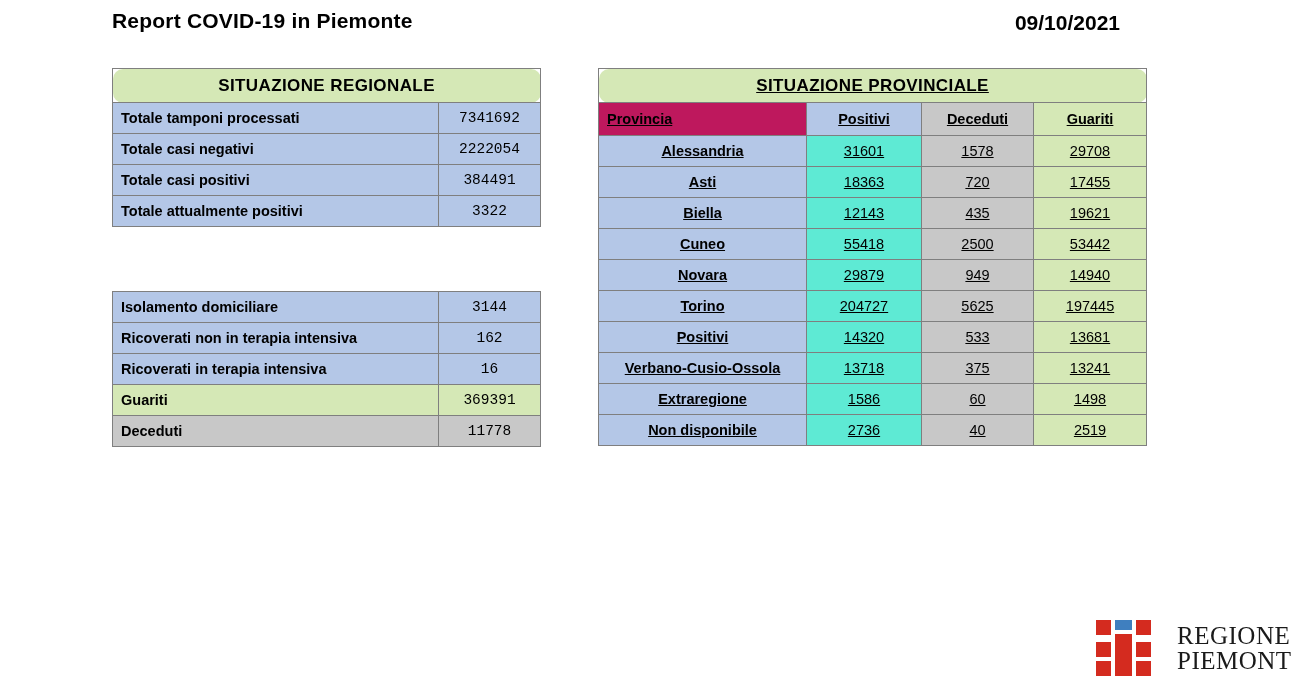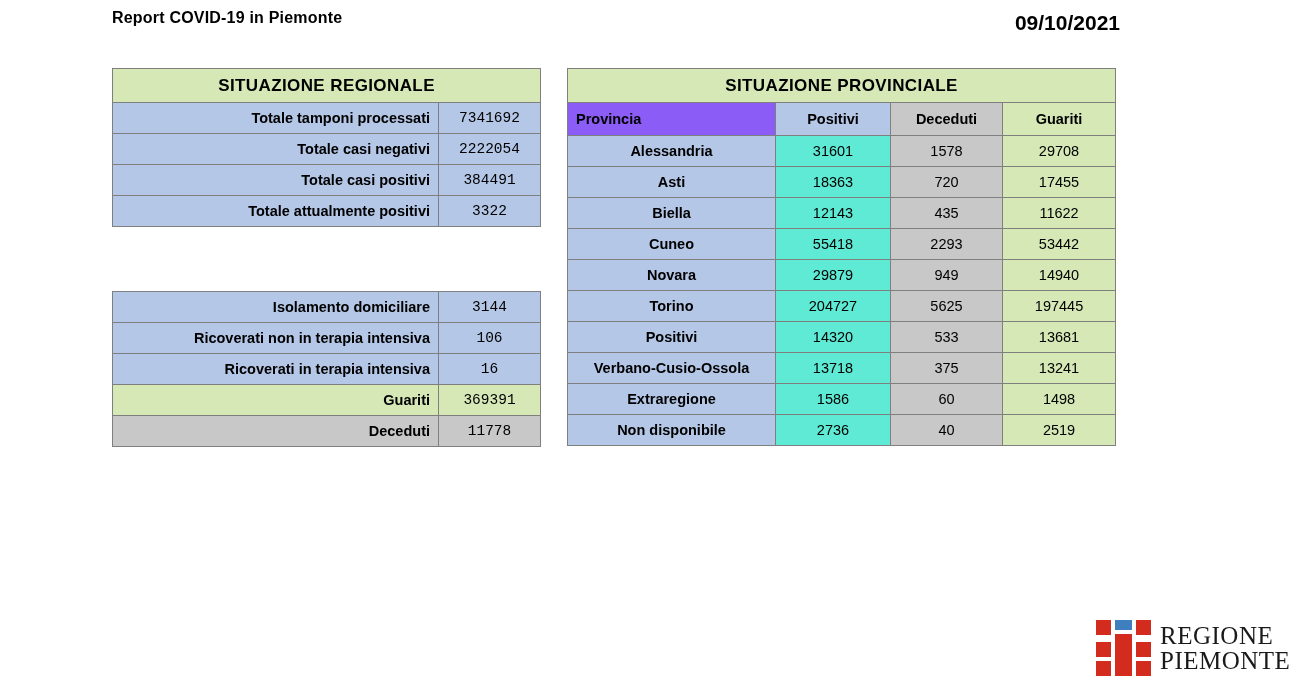--- a/index.html
+++ b/index.html
@@ -14,21 +14,21 @@
     color: #000000;
     position: relative;
     overflow: hidden;
   }
 
   
   .report-title {
     position: absolute;
     left: 112px;
     top: 9px;
-    font-size: 16px;
+    font-size: 21px;
     font-weight: bold;
     letter-spacing: 0.2px;
     color: #000;
   }
   .report-date {
     position: absolute;
     left: 1010px;
     top: 11px;
     width: 110px;
     text-align: right;
@@ -44,38 +44,39 @@
   }
   td, th {
     border: 1px solid #7f7f7f;
     font-size: 14.5px;
     padding: 0 8px;
     height: 31px;
     box-sizing: border-box;
   }
   .lbl {
     font-weight: bold;
-    text-align: right;
+    text-align: left;
     background: #b4c7e7;
   }
   .val {
     text-align: center;
     background: #b4c7e7;
     font-family: Liberation Mono, monospace;
   }
   .green { background: #d5e8b6; }
   .grey  { background: #c8c8c8; }
 
   .tbl-title {
     background: #d5e8b6;
     text-align: center;
     font-weight: bold;
     font-size: 17px;
     letter-spacing: 0.4px;
     height: 34px;
+    border-radius: 10px;
   }
 
   
   #regional-table {
     position: absolute;
     left: 112px;
     top: 68px;
     width: 428px;
   }
   #regional-table col.c1 { width: 326px; }
@@ -87,35 +88,36 @@
     left: 112px;
     top: 291px;
     width: 428px;
   }
   #detail-table col.c1 { width: 326px; }
   #detail-table col.c2 { width: 102px; }
 
   
   #provincial-table {
     position: absolute;
-    left: 567px;
+    left: 598px;
     top: 68px;
     width: 548px;
+    text-decoration: underline;
   }
   #provincial-table col.p1 { width: 208px; }
   #provincial-table col.p2 { width: 115px; }
   #provincial-table col.p3 { width: 112px; }
   #provincial-table col.p4 { width: 113px; }
 
   #provincial-table th {
     font-weight: bold;
     font-size: 14.5px;
     height: 33px;
   }
-  #provincial-table th.head-lbl { background: #8b5cf6; text-align: left; }
+  #provincial-table th.head-lbl { background: #be185d; text-align: left; }
   #provincial-table th.head-pos { background: #b4c7e7; text-align: center; }
   #provincial-table th.head-dec { background: #c8c8c8; text-align: center; }
   #provincial-table th.head-gua { background: #d5e8b6; text-align: center; }
 
   #provincial-table td.prov-name {
     font-weight: bold;
     background: #b4c7e7;
     text-align: center;
     font-size: 14.5px;
   }
@@ -125,21 +127,21 @@
 
   
   #logo {
     position: absolute;
     left: 1096px;
     top: 617px;
     width: 190px;
     height: 62px;
     display: flex;
     align-items: center;
-    gap: 8px;
+    gap: 25px;
   }
   .logo-mark {
     width: 56px;
     height: 56px;
     position: relative;
     flex: none;
   }
   .logo-mark i {
     position: absolute;
     display: block;
@@ -194,21 +196,21 @@
       <col class="c1">
       <col class="c2">
     </colgroup>
   <tbody>
     <tr>
       <td class="lbl">Isolamento domiciliare</td>
       <td class="val">3144</td>
     </tr>
     <tr>
       <td class="lbl">Ricoverati non in terapia intensiva</td>
-      <td class="val">106</td>
+      <td class="val">162</td>
     </tr>
     <tr>
       <td class="lbl">Ricoverati in terapia intensiva</td>
       <td class="val">16</td>
     </tr>
     <tr>
       <td class="lbl green">Guariti</td>
       <td class="val green">369391</td>
     </tr>
     <tr>
@@ -244,26 +246,26 @@
     <tr>
       <td class="prov-name">Asti</td>
       <td class="pos">18363</td>
       <td class="dec">720</td>
       <td class="gua">17455</td>
     </tr>
     <tr>
       <td class="prov-name">Biella</td>
       <td class="pos">12143</td>
       <td class="dec">435</td>
-      <td class="gua">11622</td>
+      <td class="gua">19621</td>
     </tr>
     <tr>
       <td class="prov-name">Cuneo</td>
       <td class="pos">55418</td>
-      <td class="dec">2293</td>
+      <td class="dec">2500</td>
       <td class="gua">53442</td>
     </tr>
     <tr>
       <td class="prov-name">Novara</td>
       <td class="pos">29879</td>
       <td class="dec">949</td>
       <td class="gua">14940</td>
     </tr>
     <tr>
       <td class="prov-name">Torino</td>

